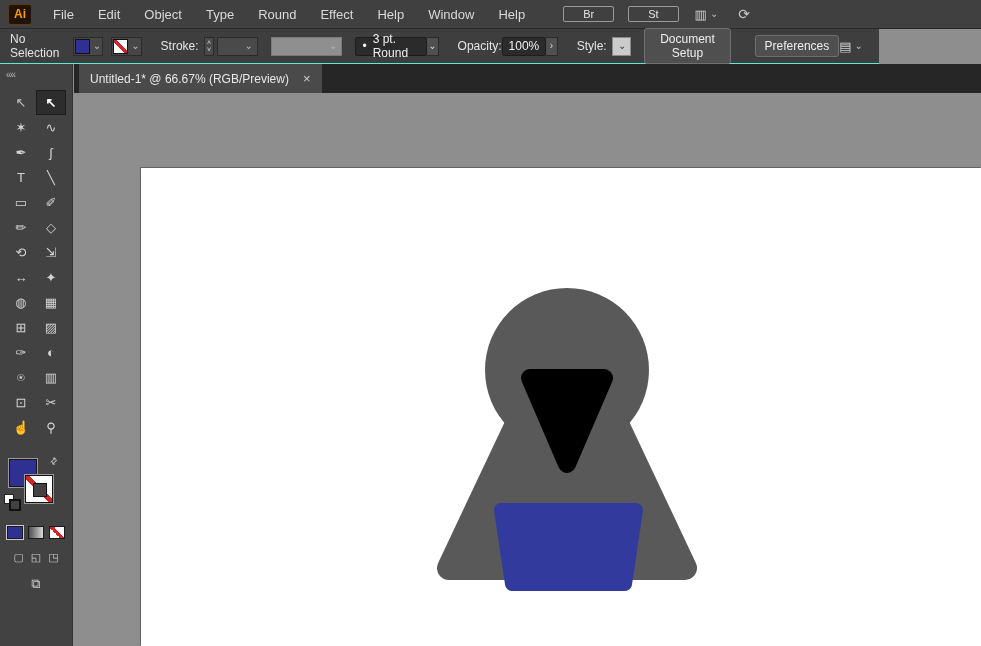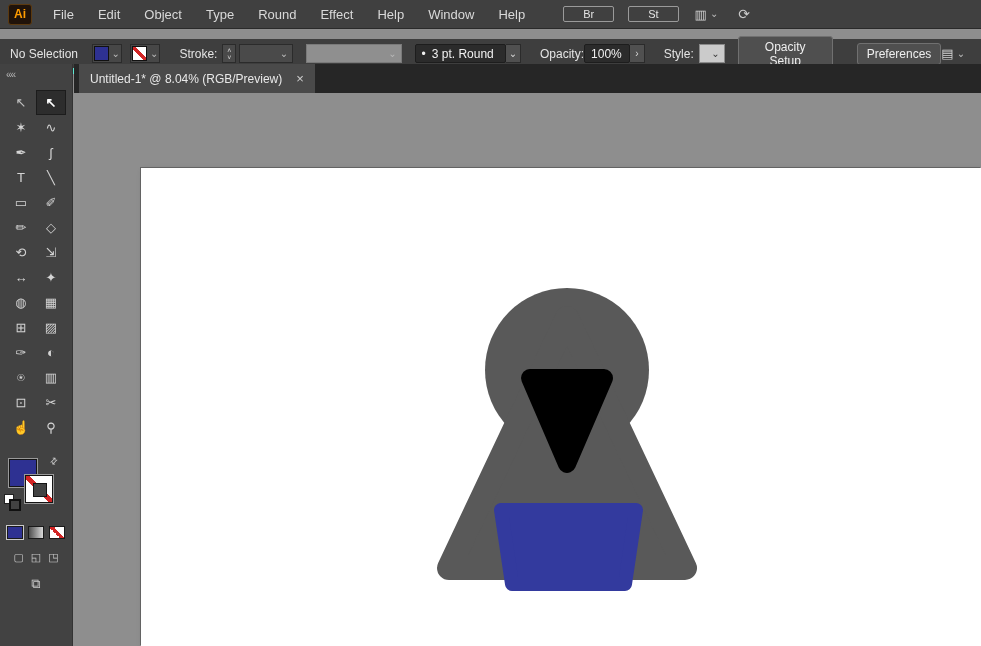--- a/index.html
+++ b/index.html
@@ -11,21 +11,21 @@
   .app-logo { width:24px; height:21px; margin:0 9px 0 8px; background:#20130a; color:#ff9c00; font-weight:bold; font-size:12px; display:flex; align-items:center; justify-content:center; border:1px solid #5c3a10; border-radius:3px; }
   .menu { padding:0 12px; cursor:default; }
   .mini-btn { border:1px solid #9a9a9a; color:#e3e3e3; font-size:11px; padding:1px 19px; border-radius:2px; margin-left:14px; }
   .mini-btn.first { margin-left:26px; }
   .ws-icon { display:inline-flex; align-items:center; margin-left:16px; color:#cfcfcf; }
   .ws-icon .glyph { font-size:13px; }
   .chev { font-size:10px; color:#bdbdbd; margin-left:3px; line-height:1; }
   .sync { margin-left:20px; font-size:14px; color:#c9c9c9; }
 
   
-  .controlbar { position:absolute; top:39px; left:0; width:981px; height:35px; background:#3e3e3e; border-bottom:6px solid #5eead4; display:flex; align-items:center; font-size:12px; color:#e4e4e4; }
+  .controlbar { position:absolute; top:29px; left:0; width:879px; height:35px; background:#3e3e3e; border-bottom:1px solid #5eead4; display:flex; align-items:center; font-size:12px; color:#e4e4e4; }
   .sel-status { margin-left:10px; width:74px; font-size:12px; }
   .swatch-drop { display:inline-flex; align-items:center; margin-left:8px; background:#474747; border:1px solid #2b2b2b; padding:1px; }
   .swatch-box { width:15px; height:15px; border:1px solid #111; }
   .fill-box { background:#2e3192; }
   .none-box { background:#fff linear-gradient(45deg, transparent 42%, #d22525 42%, #d22525 58%, transparent 58%); background-color:#fff; }
   .ctrl-label { margin-left:19px; }
   .spinner { display:inline-flex; flex-direction:column; margin-left:5px; background:#4a4a4a; border:1px solid #2b2b2b; width:14px; height:19px; align-items:center; justify-content:center; color:#d8d8d8; }
   .spinner span { font-size:7px; line-height:7px; }
   .dropdown { display:inline-flex; align-items:center; justify-content:flex-end; margin-left:3px; background:#4a4a4a; border:1px solid #2b2b2b; height:19px; }
   .dd-stroke { width:54px; }
@@ -144,32 +144,32 @@
   </span>
   <span class="chev-btn">
     <span>›</span>
   </span>
 
   <span class="ctrl-label">Style:</span>
   <span class="dropdown dd-style">
     <span class="chev">⌄</span>
   </span>
 
-  <button class="bar-btn">Opacity Setup</button>
+  <button class="bar-btn">Document Setup</button>
   <button class="bar-btn">Preferences</button>
 
   <span class="arrange">
     <span class="glyph">▤</span>
     <span class="chev">⌄</span>
   </span>
 </div>
 
 <div class="tabbar">
   <span class="tab">
-    <span>Untitled-1* @ 8.04% (RGB/Preview)</span>
+    <span>Untitled-1* @ 66.67% (RGB/Preview)</span>
     <span class="tab-close">×</span>
   </span>
 </div>
 
 <div class="dock">
   <div class="dock-header">
     <span>««</span>
   </div>
   <div class="tools">
     <span class="tool dim">↖</span>

